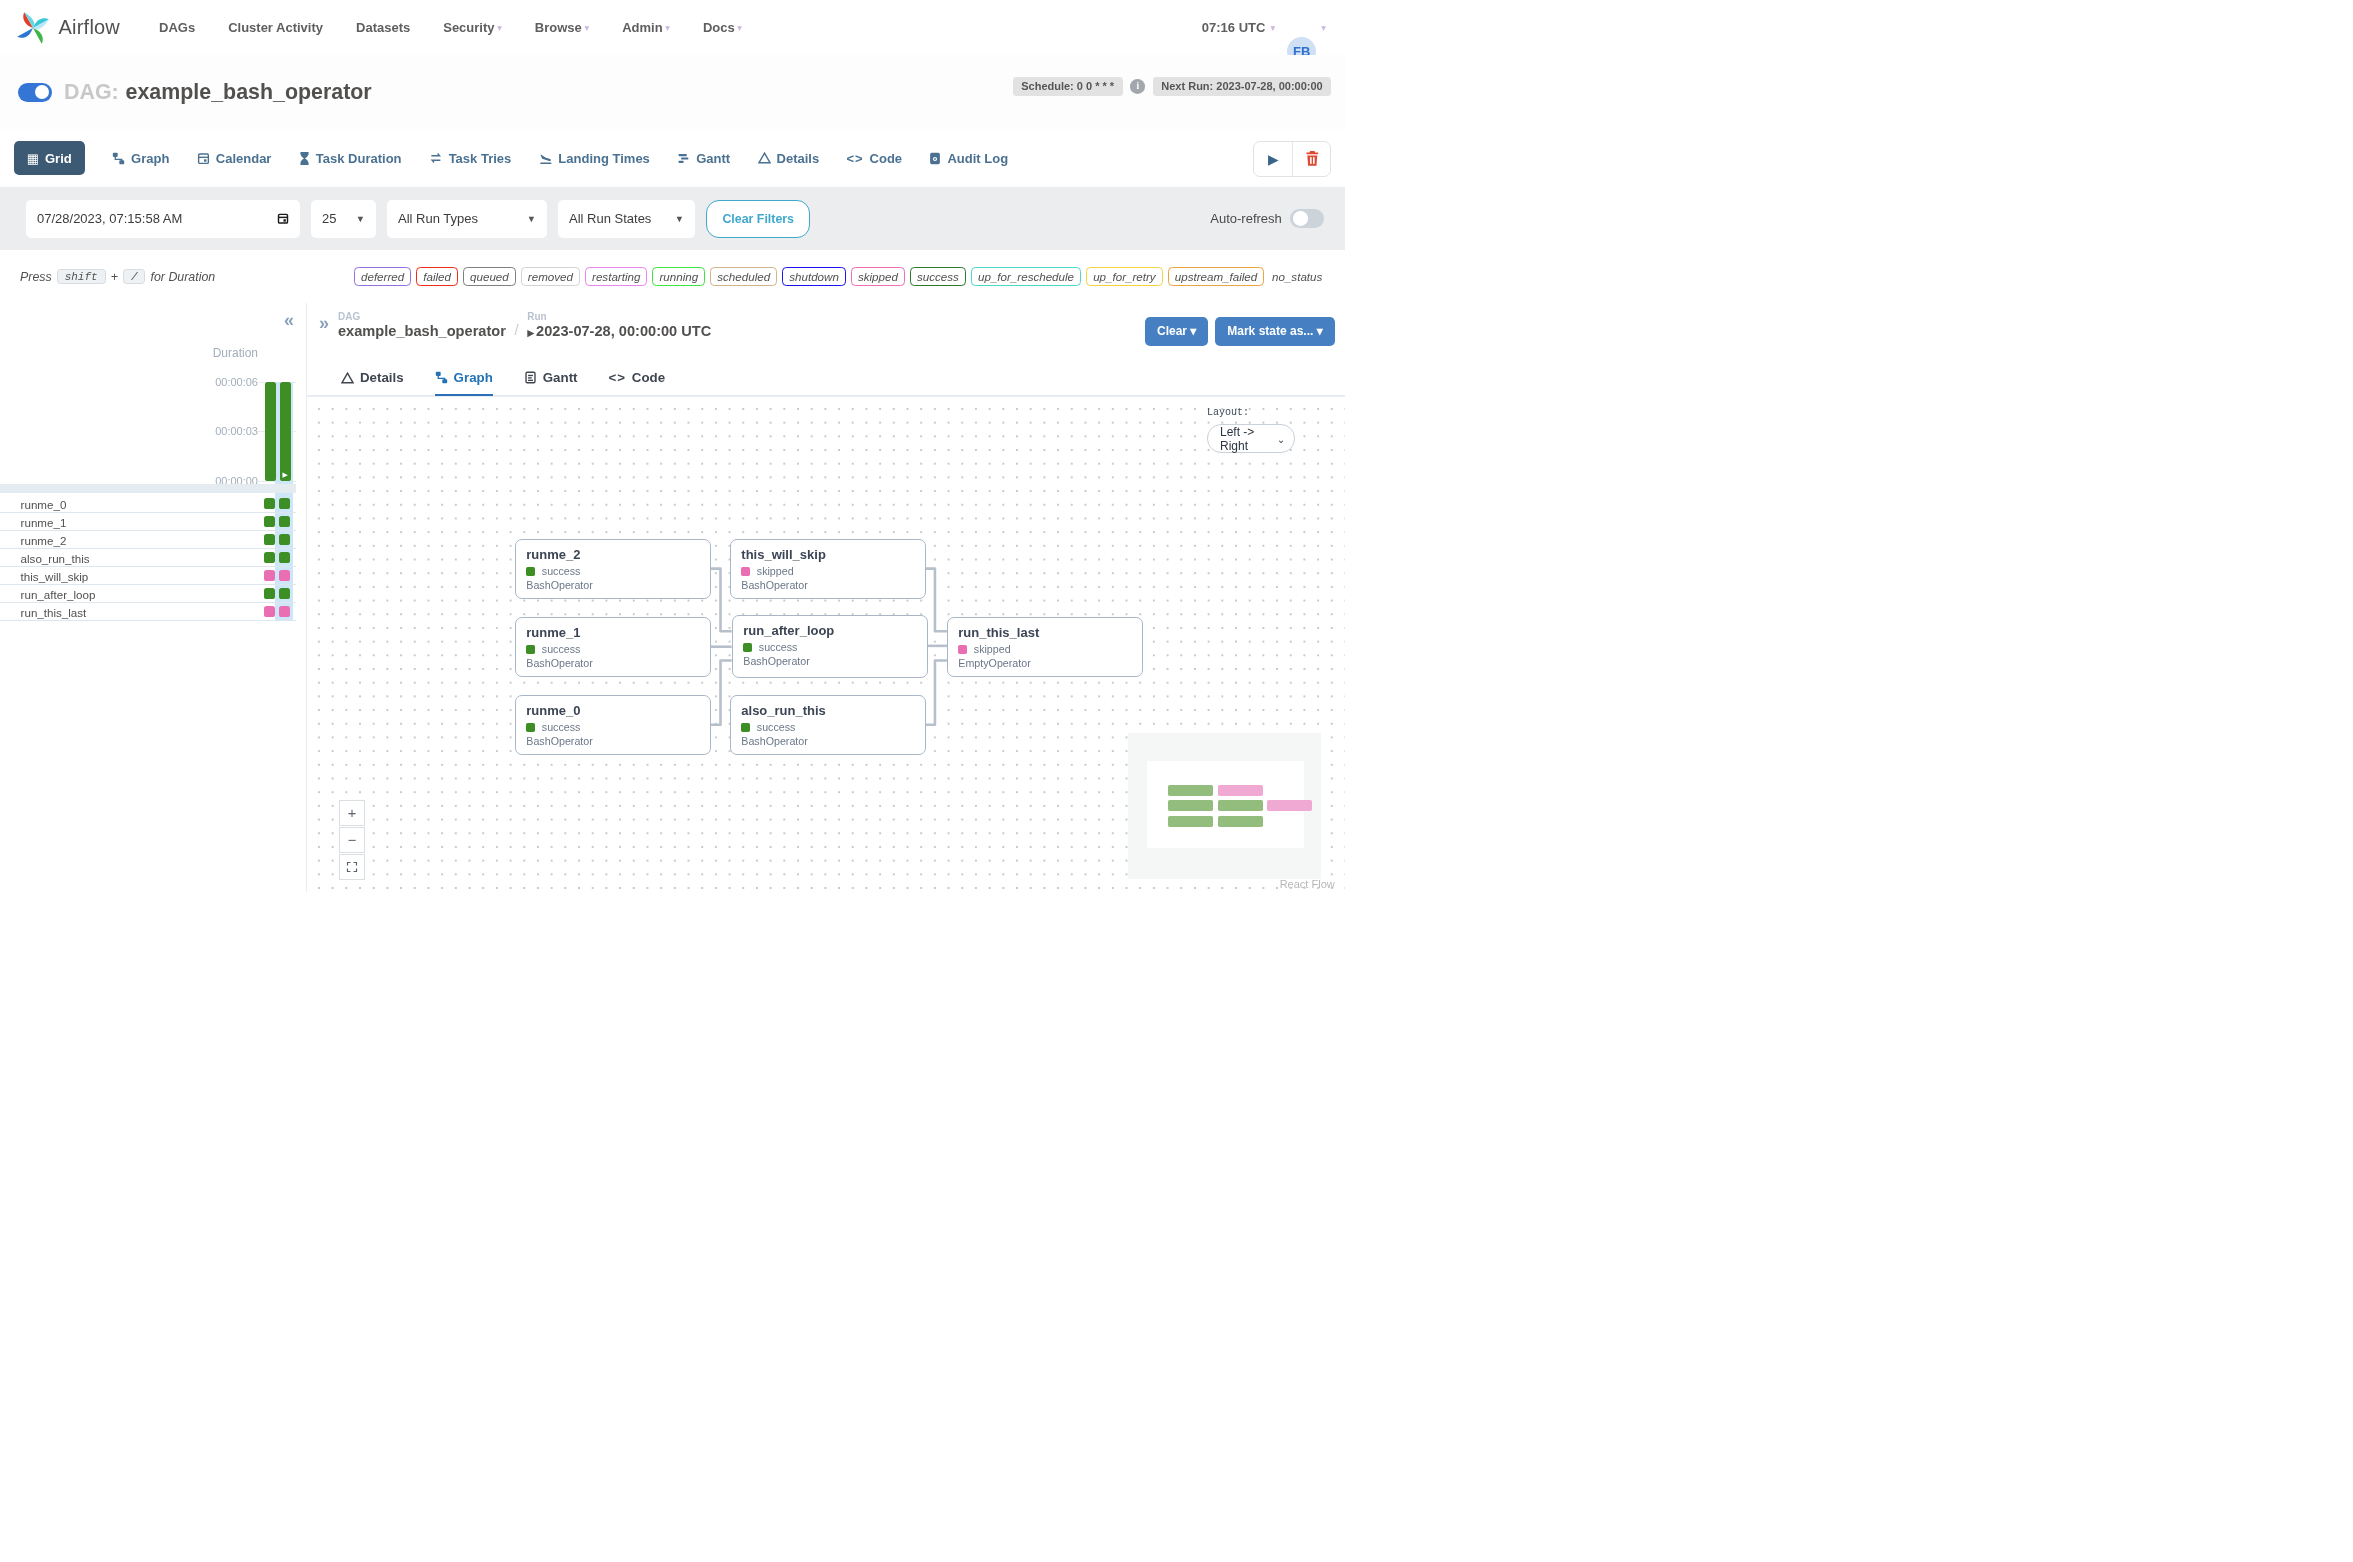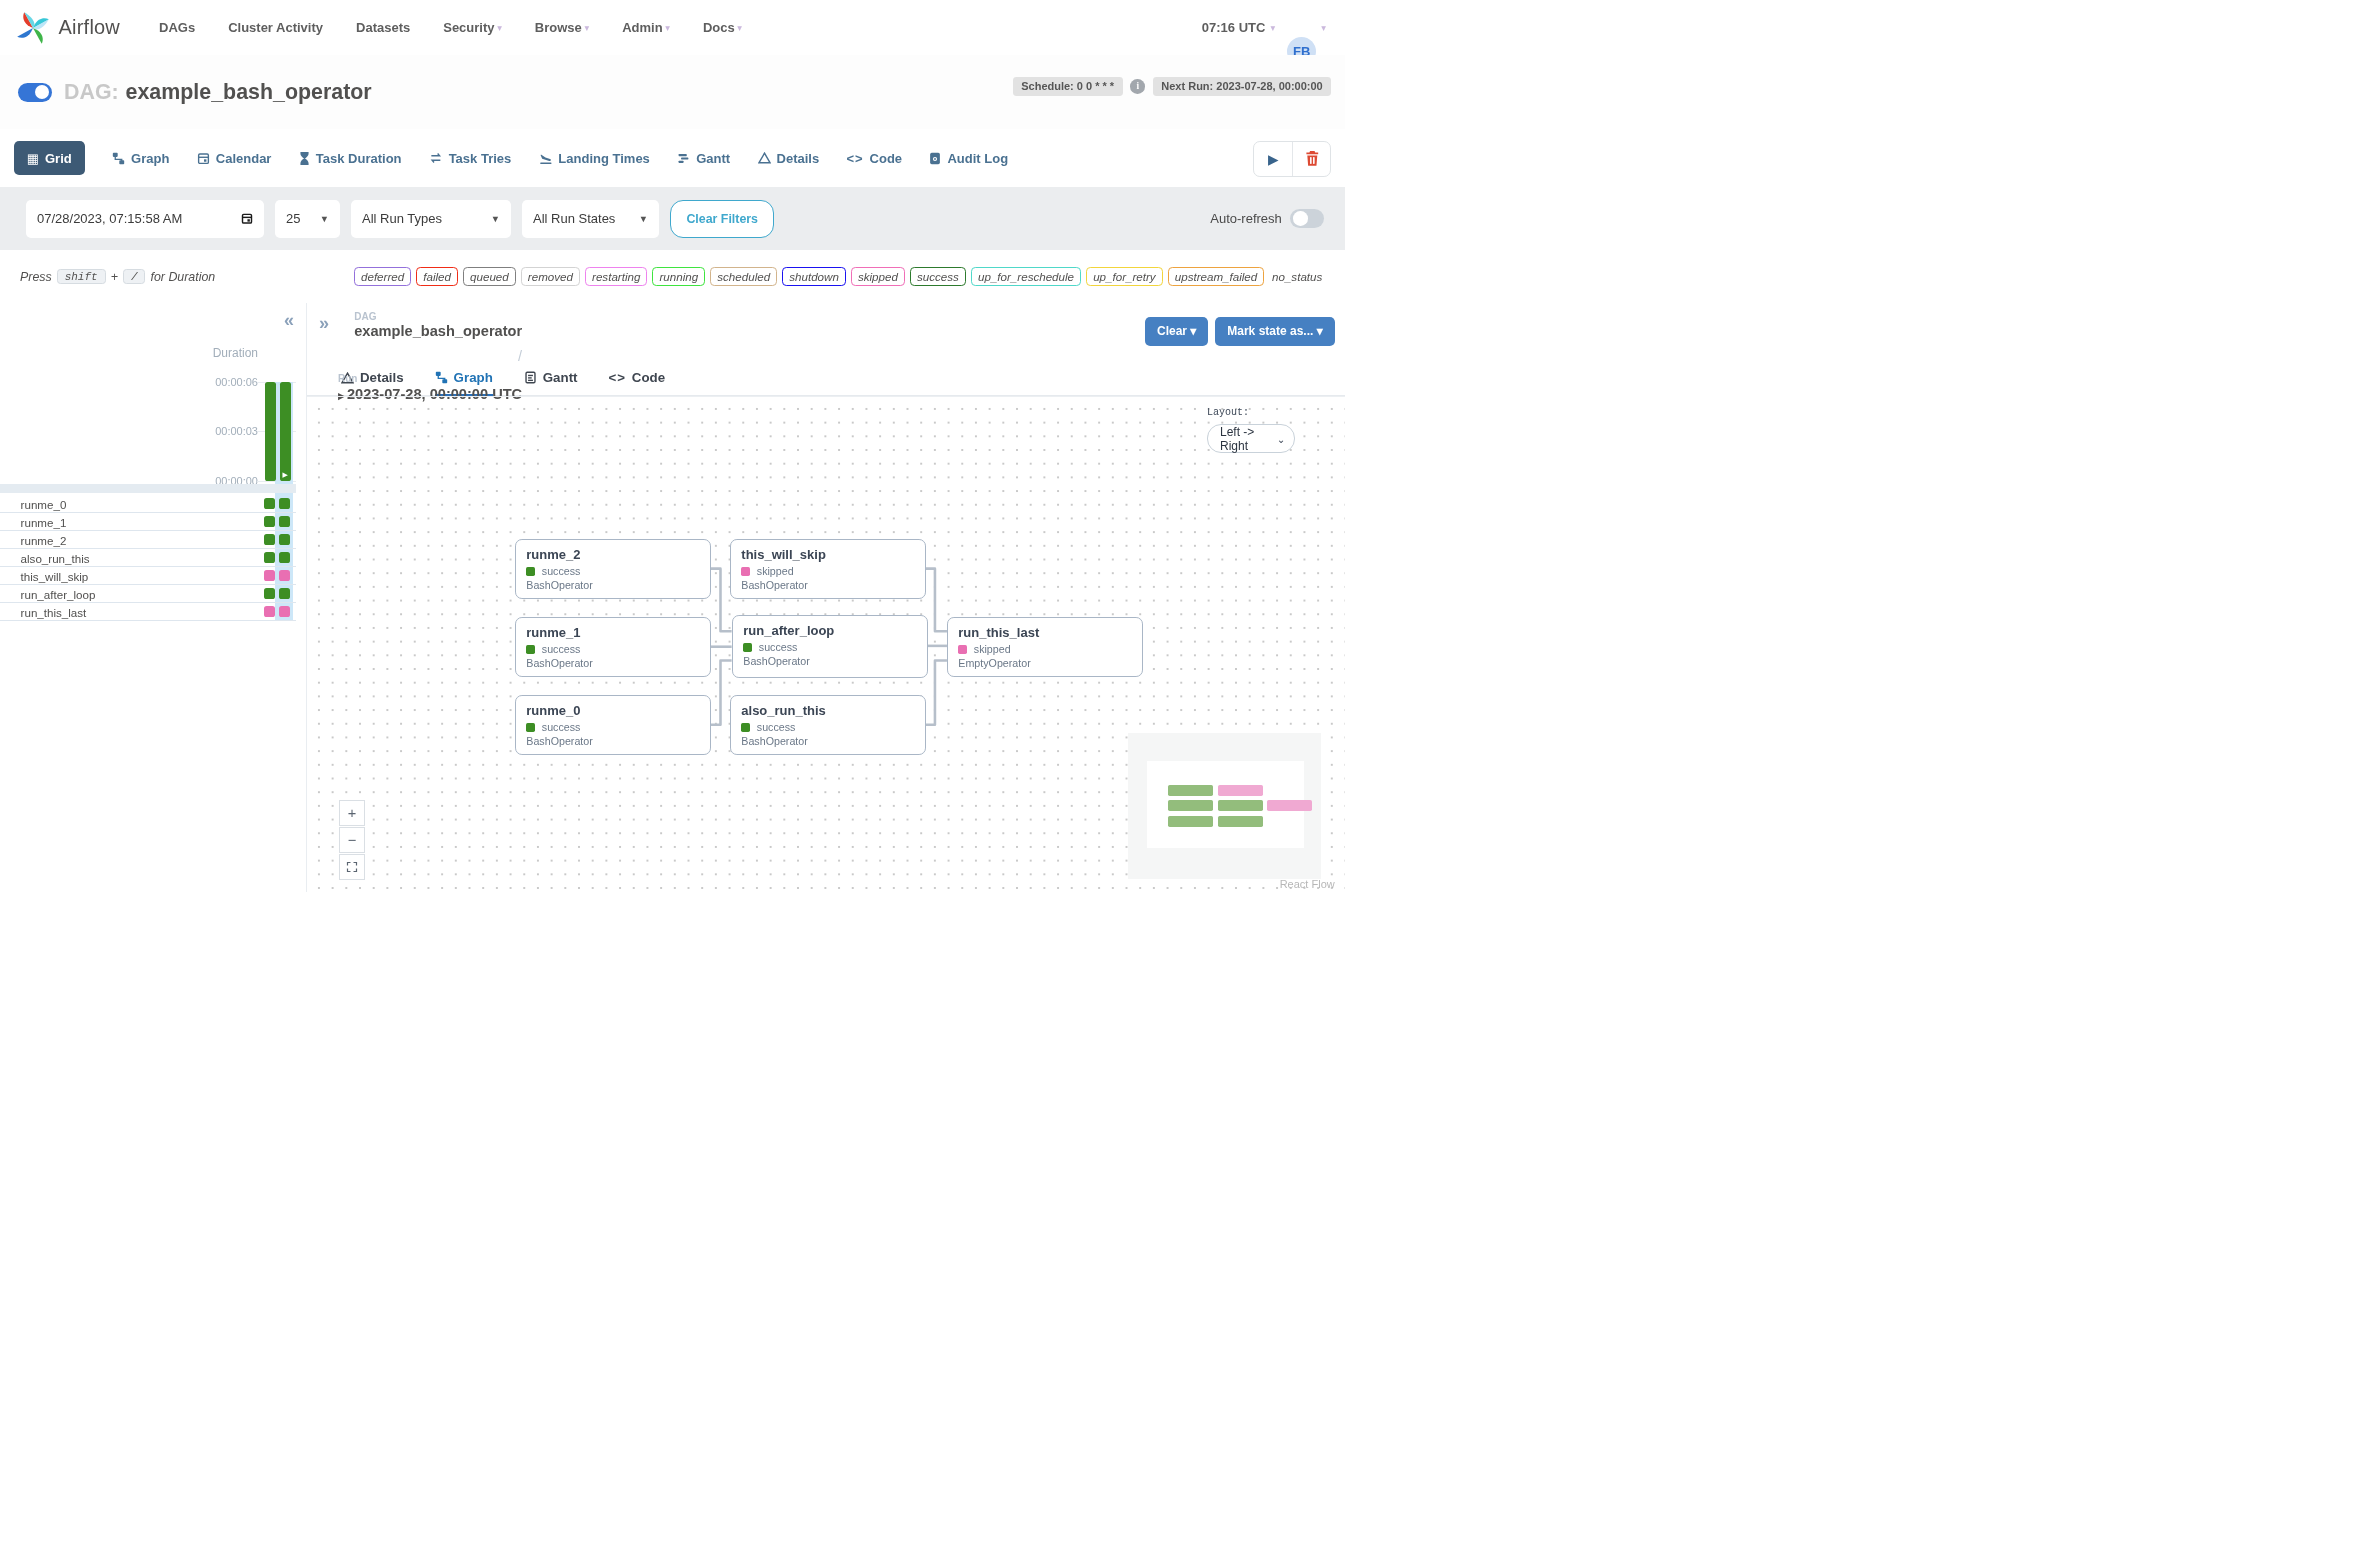--- a/index.html
+++ b/index.html
@@ -42,21 +42,21 @@
   .tab-actions { position:absolute; right:13.7px; top:12px; display:flex; border:0.9px solid #dfe3e6; border-radius:6.9px; background:#fff; }
   .tab-action { width:38px; height:34px; display:flex; align-items:center; justify-content:center; cursor:pointer; }
   .tab-action + .tab-action { border-left:0.9px solid #e4e7ea; }
   .play-glyph { color:#39648c; font-size:13.7px; }
 
   
   .filter-bar { height:63px; background:#ebedef; display:flex; align-items:center; gap:11px; padding:0 20.6px 0 26px; }
   .fld { background:#fff; border-radius:5.1px; height:38px; display:flex; align-items:center; padding:0 11px;
     font-size:13px; color:#3b3b3b; gap:8.6px; }
   .fld .chev { color:#555; font-size:9.4px; }
-  .date-fld { width:238px; justify-content:space-between; }
+  .date-fld { width:274px; justify-content:space-between; }
   .sel-25 { width:65px; justify-content:space-between; }
   .sel-types { width:160px; justify-content:space-between; }
   .sel-states { width:137px; justify-content:space-between; }
   .clear-filters { height:38px; border:1.7px solid #3fa8cd; color:#3fa8cd; background:#fff; font-weight:bold;
     font-size:12.4px; border-radius:13px; padding:0 15.4px; cursor:pointer; }
   .auto-refresh { margin-left:auto; display:flex; align-items:center; gap:8.6px; font-size:13px; color:#4a4a4a; }
 
   
   .hint-row { height:53px; display:flex; align-items:center; padding:0 20px; background:#fff;font-style:italic; }
   .hint { display:flex; align-items:center; gap:5.1px; font-size:12.4px; color:#51504f; }
@@ -89,21 +89,21 @@
   .sq { display:block; width:11px; height:11px; border-radius:2.6px; background:#999; }
   .trow .sq { position:absolute; top:3px; }
   .sq-state.state-success { background:#3d8e24; }
   .sq-state.state-skipped { background:#e96fb2; }
   .sq.c1 { left:264px; } .sq.c2 { left:279px; }
 
   
   .run-panel { flex:1; position:relative; background:#fff; }
   .rp-header { height:54px; position:relative; }
   .expand-btn { position:absolute; left:12px; top:10.3px; font-size:18px; font-weight:bold; color:#8ba1ba; cursor:pointer; }
-  .crumbs { position:absolute; left:31px; top:7.7px; display:flex; gap:8.6px; align-items:flex-end;flex-direction:column; }
+  .crumbs { position:absolute; left:31px; top:7.7px; display:flex; gap:8.6px; align-items:flex-end; }
   .crumb .small-label { font-size:10px; font-weight:bold; color:#b9c3cf; margin-bottom:1.7px; }
   .crumb .value { font-size:14.6px; font-weight:bold; color:#51504f; }
   .crumb-sep { font-size:14.6px; color:#c5ced8; padding-bottom:0.9px; }
   .run-play { font-size:9.4px; color:#51504f; margin-right:1.7px; }
   .rp-actions { position:absolute; right:10.3px; top:13.7px; display:flex; gap:6.9px; }
   .btn-blue { background:#4680c2; color:#fff; border:none; border-radius:5.1px; height:29px; padding:0 12px;
     font-size:12px; font-weight:bold; cursor:pointer; }
   .rp-tabs { height:39px; display:flex; align-items:flex-end; gap:31px; padding-left:34px; border-bottom:0.9px solid #e6eaee; }
   .rtab { display:flex; align-items:center; gap:6px; font-size:13.3px; font-weight:bold; color:#3f4650;
     padding-bottom:8.6px; cursor:pointer; border-bottom:2.6px solid transparent; margin-bottom:-0.9px; }

